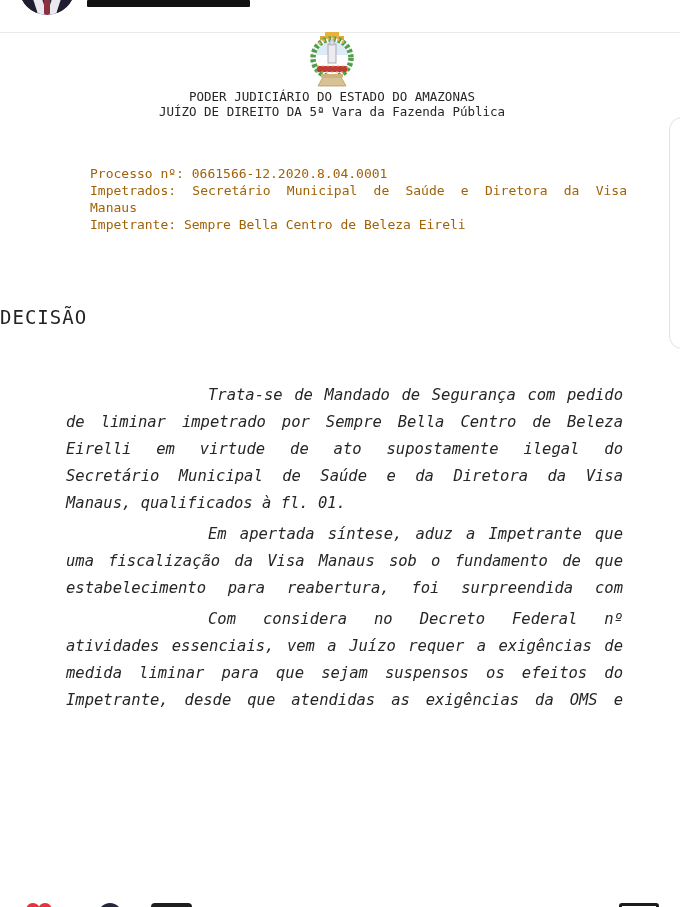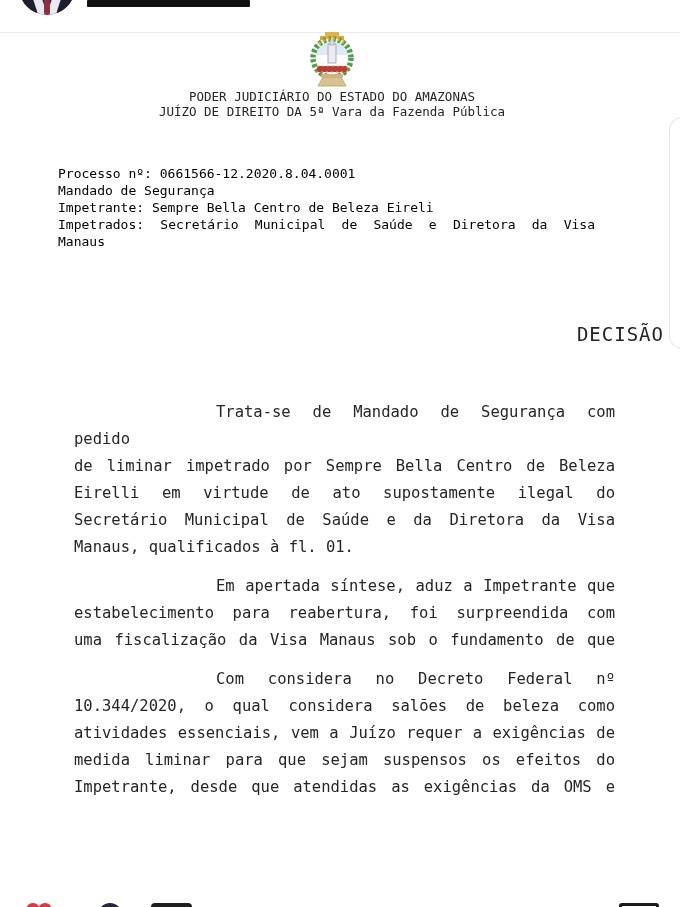--- a/index.html
+++ b/index.html
@@ -26,26 +26,26 @@
   .avatar .collar-r{position:absolute;left:31px;top:36px;width:9px;height:20px;background:#e9e9ef;transform:skewX(-18deg);}
   .avatar .shoulder-l{position:absolute;left:-4px;top:40px;width:22px;height:20px;background:#1e1e30;transform:rotate(12deg);}
   .avatar .shoulder-r{position:absolute;right:-4px;top:40px;width:22px;height:20px;background:#1e1e30;transform:rotate(-12deg);}
   .name-bar{
     position:absolute;left:87px;top:0;width:163px;height:7px;background:#121212;border-radius:1px;
   }
   
   .doc{position:relative;width:664px;}
   .emblem{display:block;margin:-2px auto 0 auto;}
   .doc-header{text-align:center;font-size:12.5px;line-height:14.5px;margin-top:1px;color:#262626;}
-  .case-info{margin:46px 0 0 58px;width:537px;font-size:13px;line-height:17px;color:#000000;}
+  .case-info{margin:46px 0 0 90px;width:537px;font-size:13px;line-height:17px;color:#a16207;}
   .doc-title{
-    margin-top:73px;text-align:right;font-size:19px;line-height:22px;color:#232323;letter-spacing:1px;
+    margin-top:73px;text-align:left;font-size:19px;line-height:22px;color:#232323;letter-spacing:1px;
   }
   .doc-body{margin:54px 53px 0 62px;width:565px;font-size:15.5px;line-height:27px;color:#262626;}
-  .doc-body p{margin:12px;padding:0;}
+  .doc-body p{margin:4px;padding:0;font-style:italic;}
   .line{display:block;text-align:justify;text-align-last:justify;}
   .line.last{text-align-last:left;}
   .doc-body .line.first{text-indent:142px;}
   
   .scroll-thumb{
     position:absolute;left:669px;top:117px;width:30px;height:230px;
     border:1.5px solid #e2e2e2;border-radius:13px;background:#ffffff;
   }
   
   .bottom-icons{position:absolute;left:0;top:0;width:680px;height:907px;pointer-events:none;}
@@ -98,49 +98,45 @@
   <div class="doc-header">
     <div>PODER JUDICIÁRIO DO ESTADO DO AMAZONAS</div>
     <div>JUÍZO DE DIREITO DA 5ª Vara da Fazenda Pública</div>
   </div>
 
   <div class="case-info">
     <div>
         <span class="line first last">Processo nº: 0661566-12.2020.8.04.0001</span>
       </div>
     <div>
-        <span class="line first last">Mandado de Segurança</span>
+        <span class="line first">Impetrados: Secretário Municipal de Saúde e Diretora da Visa</span>
+        <span class="line last">Manaus</span>
       </div>
     <div>
         <span class="line first last">Impetrante: Sempre Bella Centro de Beleza Eireli</span>
-      </div>
-    <div>
-        <span class="line first">Impetrados: Secretário Municipal de Saúde e Diretora da Visa</span>
-        <span class="line last">Manaus</span>
       </div>
   </div>
 
   <div class="doc-title">DECISÃO</div>
 
   <div class="doc-body">
     <p>
         <span class="line first">Trata-se de Mandado de Segurança com pedido</span>
         <span class="line">de liminar impetrado por Sempre Bella Centro de Beleza</span>
         <span class="line">Eirelli em virtude de ato supostamente ilegal do</span>
         <span class="line">Secretário Municipal de Saúde e da Diretora da Visa</span>
         <span class="line last">Manaus, qualificados à fl. 01.</span>
       </p>
     <p>
         <span class="line first">Em apertada síntese, aduz a Impetrante que</span>
+        <span class="line">uma fiscalização da Visa Manaus sob o fundamento de que</span>
         <span class="line">estabelecimento para reabertura, foi surpreendida com</span>
-        <span class="line">uma fiscalização da Visa Manaus sob o fundamento de que</span>
       </p>
     <p>
         <span class="line first">Com considera no Decreto Federal nº</span>
-        <span class="line">10.344/2020, o qual considera salões de beleza como</span>
         <span class="line">atividades essenciais, vem a Juízo requer a exigências de</span>
         <span class="line">medida liminar para que sejam suspensos os efeitos do</span>
         <span class="line">Impetrante, desde que atendidas as exigências da OMS e</span>
       </p>
   </div>
 </div>
 
 <div class="scroll-thumb"></div>
 
 <div class="bottom-icons">

